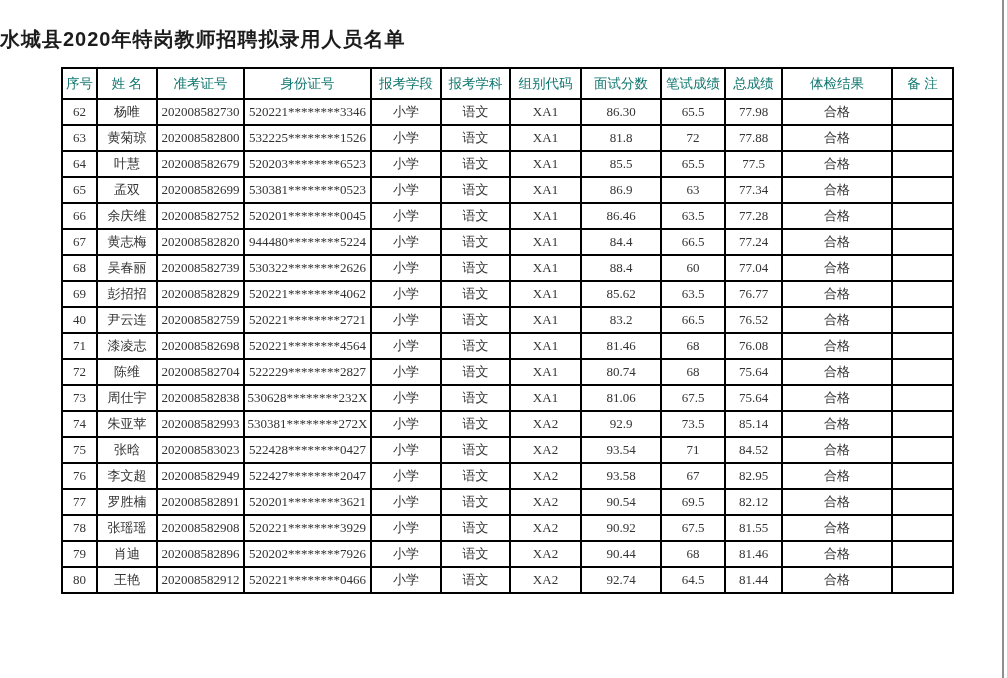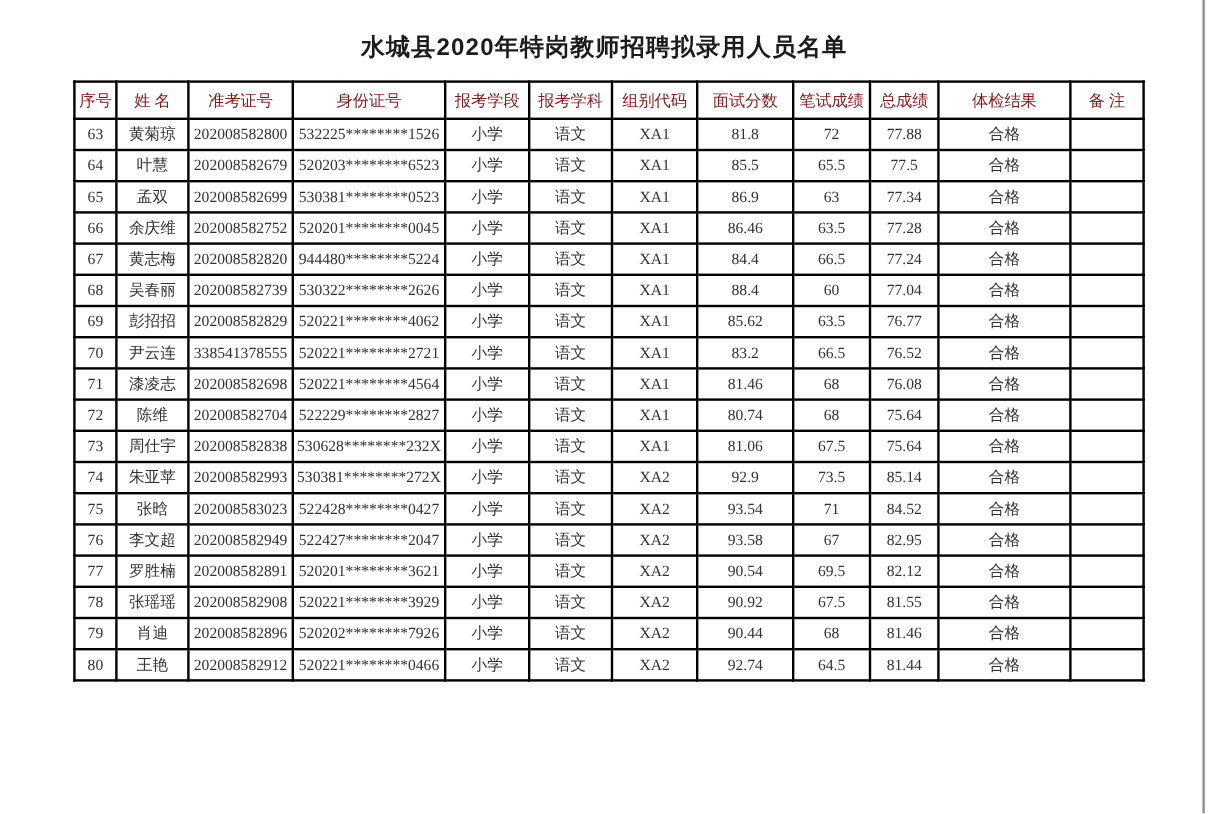--- a/index.html
+++ b/index.html
@@ -21,21 +21,20 @@
     right: 3px;
     width: 2px;
     height: 678px;
     background: #8f8f8f;
   }
   .doc-title {
     position: absolute;
     top: 26px;
     left: 0;
     width: 1007px;
-    text-align: center;
     font-family: "Liberation Sans", sans-serif;
     font-weight: bold;
     font-size: 20px;
     letter-spacing: 1px;
     color: #1c1c1c;
   }
   table.results {
     position: absolute;
     left: 61px;
     top: 67px;
@@ -50,21 +49,21 @@
     vertical-align: middle;
     padding: 0 1px;
     overflow: hidden;
     white-space: nowrap;
     color: #333333;
   }
   table.results th {
     height: 29px;
     font-weight: normal;
     font-size: 13.5px;
-    color: #7f1d1d;
+    color: #0f766e;
   }
   table.results td {
     height: 24px;
     font-size: 13px;
   }
 </style>
 </head>
 <body>
 
 <div class="page">
@@ -97,20 +96,34 @@
         <th>组别代码</th>
         <th>面试分数</th>
         <th>笔试成绩</th>
         <th>总成绩</th>
         <th>体检结果</th>
         <th>备 注</th>
       </tr>
     </thead>
     <tbody id="table-body">
         <tr>
+          <td>62</td>
+          <td>杨唯</td>
+          <td>202008582730</td>
+          <td>520221********3346</td>
+          <td>小学</td>
+          <td>语文</td>
+          <td>XA1</td>
+          <td>86.30</td>
+          <td>65.5</td>
+          <td>77.98</td>
+          <td>合格</td>
+          <td></td>
+        </tr>
+        <tr>
           <td>63</td>
           <td>黄菊琼</td>
           <td>202008582800</td>
           <td>532225********1526</td>
           <td>小学</td>
           <td>语文</td>
           <td>XA1</td>
           <td>81.8</td>
           <td>72</td>
           <td>77.88</td>
@@ -195,23 +208,23 @@
           <td>小学</td>
           <td>语文</td>
           <td>XA1</td>
           <td>85.62</td>
           <td>63.5</td>
           <td>76.77</td>
           <td>合格</td>
           <td></td>
         </tr>
         <tr>
-          <td>70</td>
+          <td>40</td>
           <td>尹云连</td>
-          <td>338541378555</td>
+          <td>202008582759</td>
           <td>520221********2721</td>
           <td>小学</td>
           <td>语文</td>
           <td>XA1</td>
           <td>83.2</td>
           <td>66.5</td>
           <td>76.52</td>
           <td>合格</td>
           <td></td>
         </tr>

